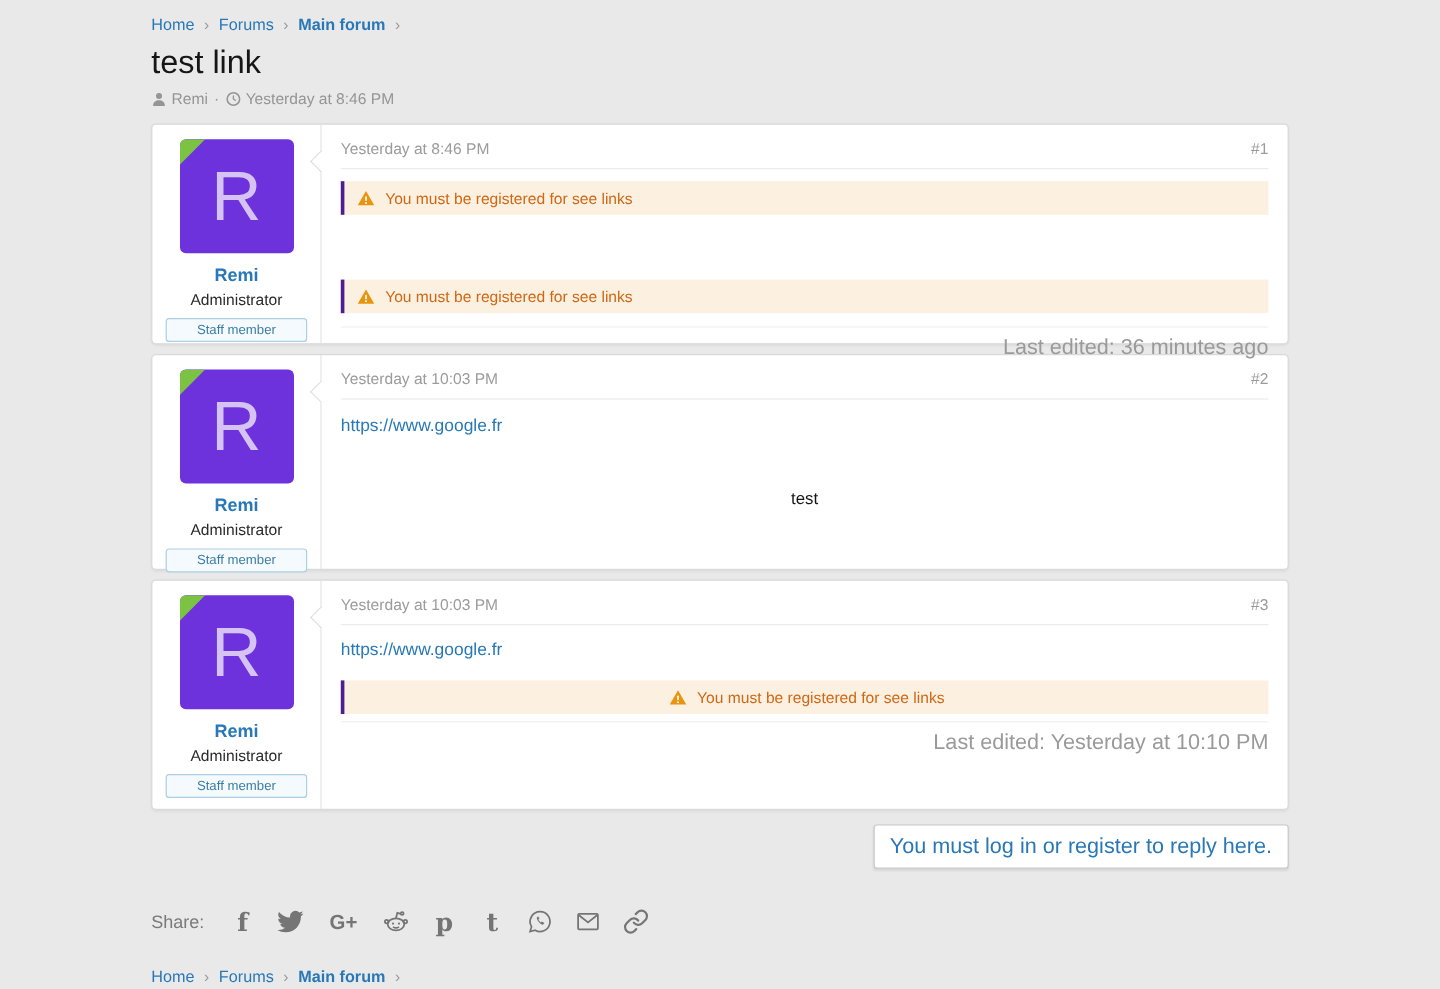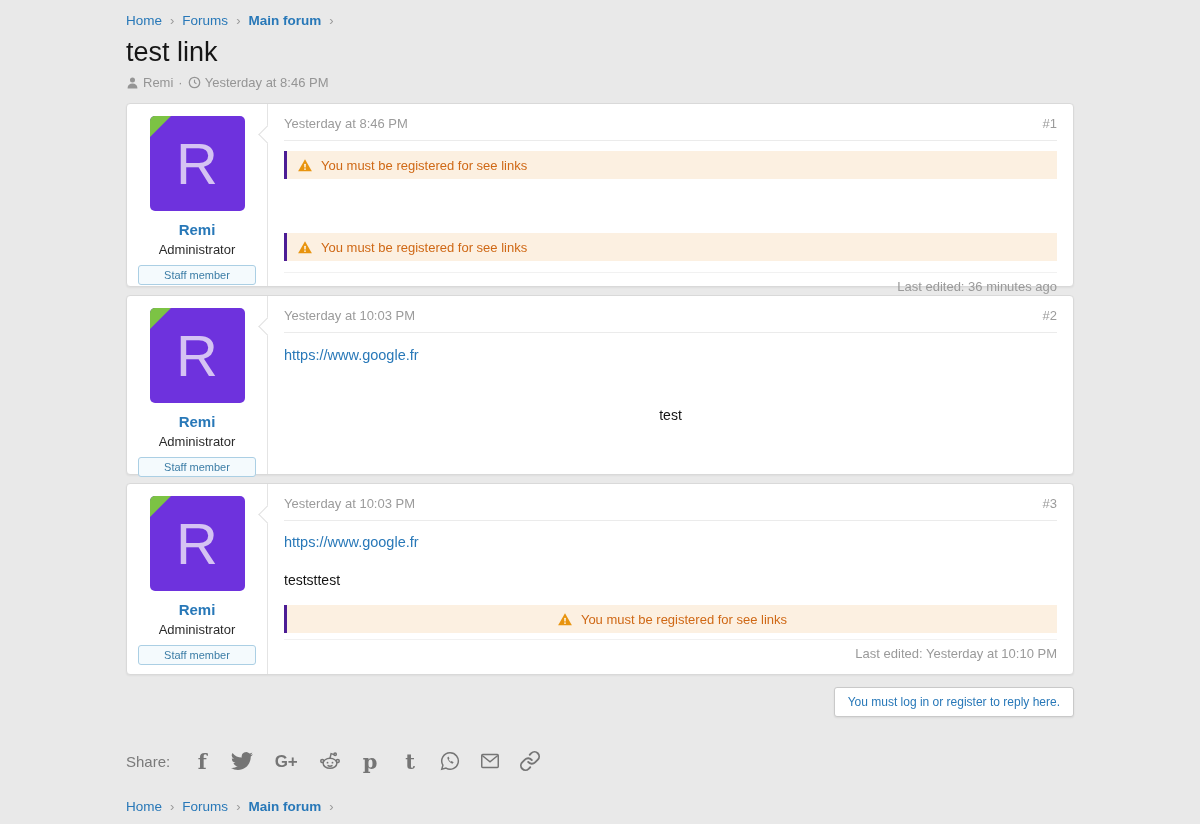--- a/index.html
+++ b/index.html
@@ -41,25 +41,25 @@
   .post-header { display:flex; justify-content:space-between; color:#9b9b9b; font-size:13px;
                  padding-bottom:9px; border-bottom:1px solid #ebebeb; }
   .post-header a { color:#9b9b9b; text-decoration:none; cursor:pointer; }
   .warning { display:flex; align-items:center; background:#fcf0e1; border-left:3px solid #4c1d95;
              padding:5px 10px; color:#cf6815; font-size:13px; height:28px; }
   .warning svg { flex:none; margin-right:8px; }
   .warning.centered { justify-content:center; }
   .post-link { color:#2878b8; font-size:14.5px; text-decoration:none; cursor:pointer; }
   .body-text { color:#141414; font-size:14px; }
   .last-edited { border-top:1px solid #f1f1f1; padding:6px 0 2px; text-align:right;
-                 color:#9a9a9a; font-size:13px; }
+                 color:#9a9a9a; font-size:18px; }
   
   .reply-bar { text-align:right; margin-top:12px; }
   .reply-notice { display:inline-block; background:#fff; border:1px solid #c9c9c9; border-radius:3px;
-                  padding:7px 13px; color:#2878b8; font-size:12px; cursor:pointer;
+                  padding:7px 13px; color:#2878b8; font-size:18px; cursor:pointer;
                   box-shadow:0 1px 2px rgba(0,0,0,.08); }
   
   .share-row { display:flex; align-items:center; margin-top:32px; }
   .share-label { color:#7a7a7a; font-size:15px; margin-right:20px; }
   .share-icon { width:24px; height:24px; margin-right:16px; display:flex; align-items:center;
                 justify-content:center; color:#757575; cursor:pointer; }
   .glyph { font-family:"DejaVu Serif", serif; font-weight:bold; font-size:21px; line-height:1; }
   .glyph.sans { font-family:"Liberation Sans", sans-serif; font-size:17px; }
 </style>
 </head>
@@ -161,21 +161,20 @@
     </div>
     <div class="content-cell">
       <div class="post-tail"></div>
       <div class="post-header">
         <a>Yesterday at 10:03 PM</a>
         <a>#3</a>
       </div>
       <div style="margin-top:13px;">
         <a class="post-link">https://www.google.fr</a>
       </div>
-      <div class="body-text" style="margin-top:22px;">teststtest</div>
       <div class="warning centered" style="margin-top:17px;">
         <svg width="16" height="15" viewBox="0 0 24 24">
           <path d="M12 2L1 21h22L12 2z" fill="#e8940f"></path>
           <rect x="10.9" y="9" width="2.2" height="6.2" rx="1" fill="#fff"></rect>
           <circle cx="12" cy="17.8" r="1.3" fill="#fff"></circle>
         </svg>
         <span>You must be registered for see links</span>
       </div>
       <div class="last-edited" style="margin-top:6px;">Last edited: Yesterday at 10:10 PM</div>
     </div>

